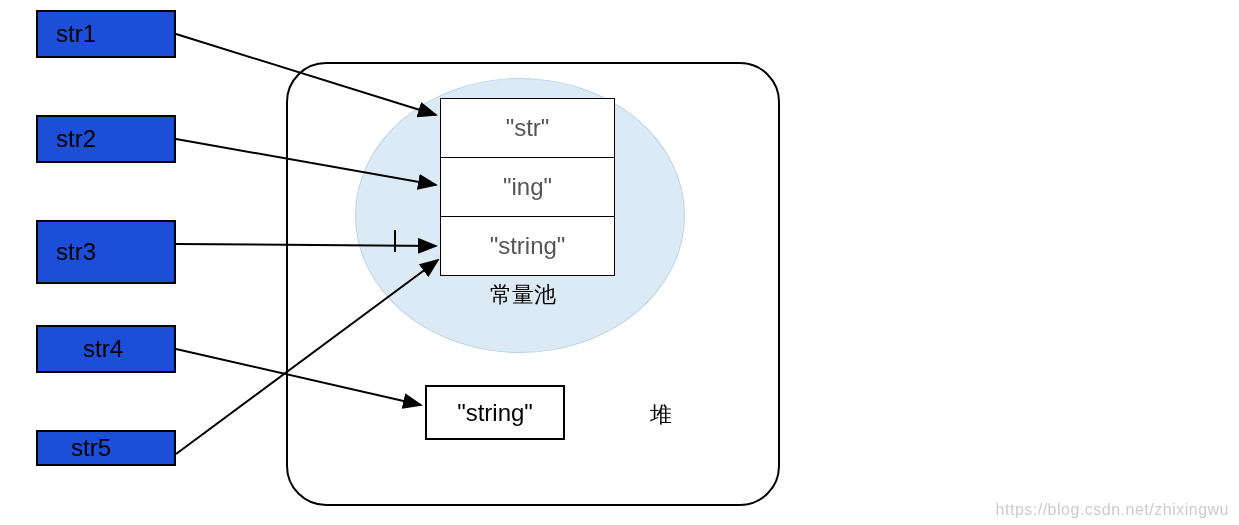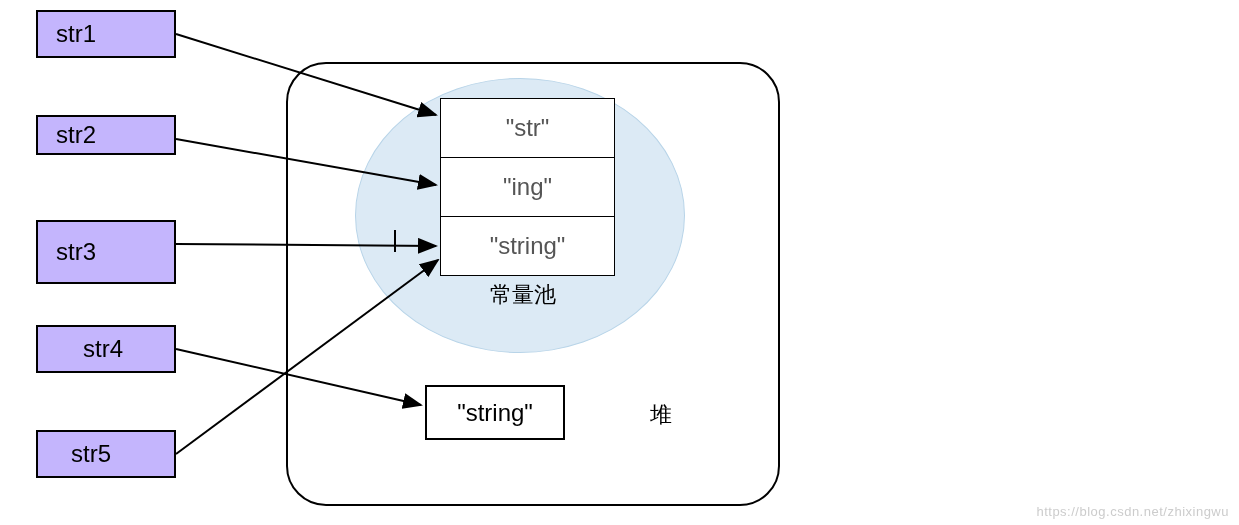--- a/index.html
+++ b/index.html
@@ -6,21 +6,21 @@
     body {
       width: 1239px;
       height: 525px;
       position: relative;
       font-family: Arial, sans-serif;
       background: #ffffff;
     }
     .var-box {
       position: absolute;
       border: 2px solid #000;
-      background: #c4b5fd;
+      background: #1d4ed8;
       display: flex;
       align-items: center;
       justify-content: flex-start;
       padding-left: 18px;
       font-size: 24px;
       font-weight: 400;
     }
     .heap-box {
       position: absolute;
       border: 2px solid #000;
@@ -54,21 +54,21 @@
       font-weight: 400;
     }
     .label {
       position: absolute;
       font-size: 22px;
     }
     .watermark {
       position: absolute;
       bottom: 6px;
       right: 10px;
-      font-size: 13px;
+      font-size: 16px;
       color: #ccc;
       letter-spacing: 0.5px;
     }
     svg.arrows {
       position: absolute;
       top: 0;
       left: 0;
       pointer-events: none;
     }
   </style>
@@ -93,30 +93,30 @@
 
 <div class="heap-string-box" style="left:425px; top:385px; width:140px; height:55px;">
   <span>"string"</span>
 </div>
 
 <div class="label" style="left:650px; top:400px;">堆</div>
 
 <div class="var-box" style="left:36px; top:10px; width:140px; height:48px;">
   <span>str1</span>
 </div>
-<div class="var-box" style="left:36px; top:115px; width:140px; height:40px;">
+<div class="var-box" style="left:36px; top:115px; width:140px; height:48px;">
   <span>str2</span>
 </div>
 <div class="var-box" style="left:36px; top:220px; width:140px; height:64px;">
   <span>str3</span>
 </div>
 <div class="var-box" style="left:36px; top:325px; width:140px; height:48px;padding-left:45px;">
   <span>str4</span>
 </div>
-<div class="var-box" style="left:36px; top:430px; width:140px; height:48px;padding-left:33px;">
+<div class="var-box" style="left:36px; top:430px; width:140px; height:36px;padding-left:33px;">
   <span>str5</span>
 </div>
 
 <svg class="arrows" width="1239" height="525">
   <defs>
     <marker id="arrowhead" markerWidth="10" markerHeight="8" refX="9" refY="4" orient="auto">
       <polygon points="0 0, 10 4, 0 8" fill="#000"></polygon>
     </marker>
   </defs>
 

